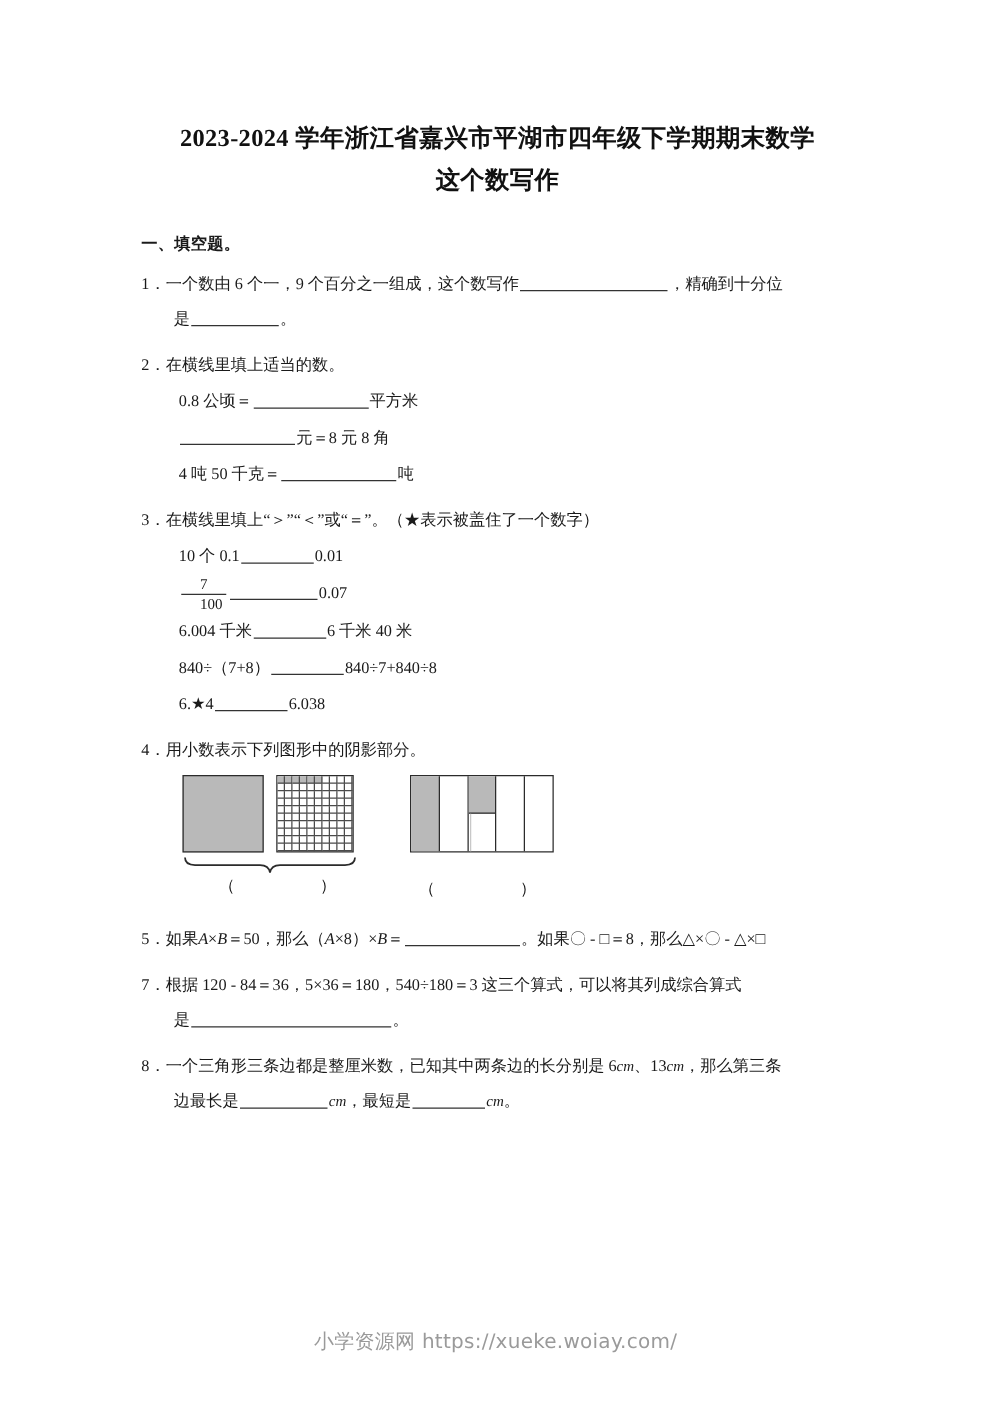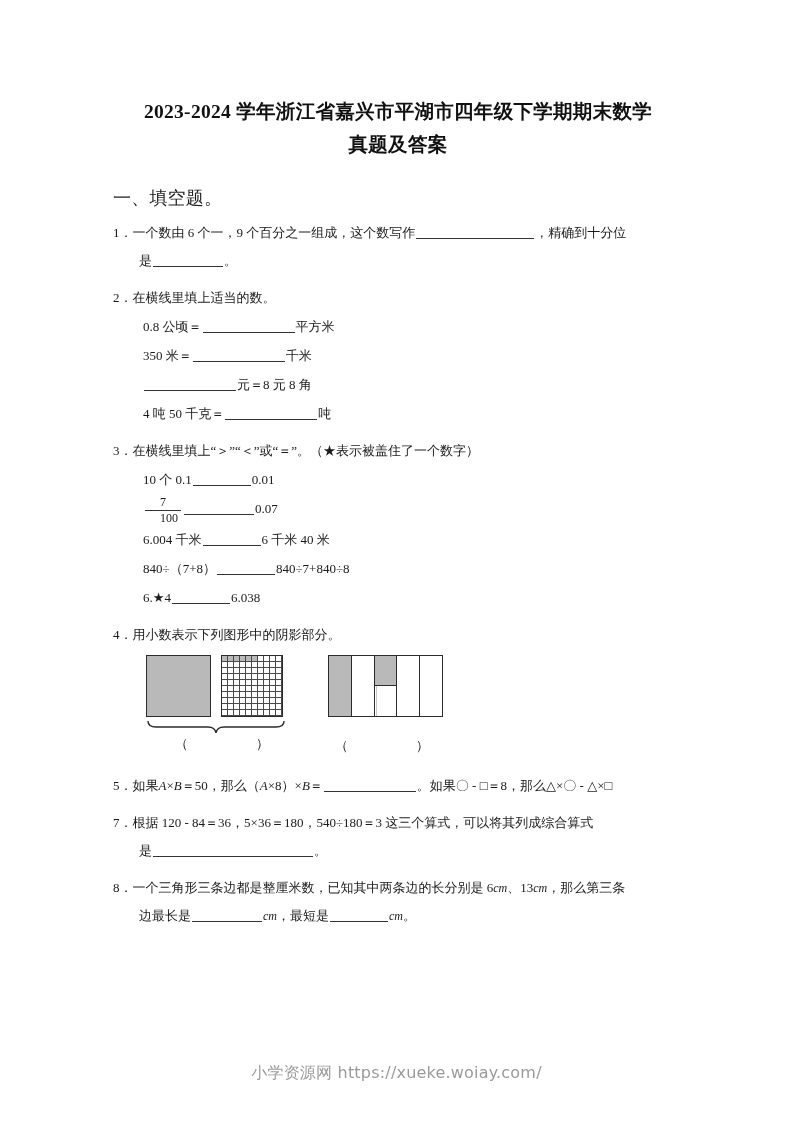--- a/index.html
+++ b/index.html
@@ -35,22 +35,22 @@
     font-weight: 700;
     line-height: 33px;
     letter-spacing: 0.3px;
     color: #111;
     margin: 0 0 0 0;
   }
   .doc-title .line2 { display: block; }
 
   
   .section-heading {
-    font-size: 18px;
-    font-weight: 400;
+    font-size: 13px;
+    font-weight: 700;
     margin-top: 25px;
     margin-bottom: 2px;
     letter-spacing: 0.2px;
   }
 
   
   .q {
     font-size: 13px;
     line-height: 28px;
     margin-top: 9px;
@@ -219,34 +219,33 @@
   }
 </style>
 </head>
 <body>
 
 <div class="page">
   <div class="content">
 
     <h1 class="doc-title">
       <span>2023-2024 学年浙江省嘉兴市平湖市四年级下学期期末数学</span>
-      <span class="line2">真题及答案</span>
+      <span class="line2">这个数写作</span>
     </h1>
 
     <div class="section-heading">一、填空题。</div>
 
     <div class="q">
       <span class="q-num">1．</span><span>一个数由 6 个一，9 个百分之一组成，这个数写作</span><span class="blank b-xl"></span><span>，精确到十分位</span>
       <span class="indent"><span>是</span><span class="blank b-md"></span><span>。</span></span>
     </div>
 
     <div class="q">
       <span class="q-num">2．</span><span>在横线里填上适当的数。</span>
       <span class="sub"><span>0.8 公顷＝</span><span class="blank b-lg"></span><span>平方米</span></span>
-      <span class="sub"><span>350 米＝</span><span class="blank b-lg"></span><span>千米</span></span>
       <span class="sub"><span></span><span class="blank b-lg"></span><span>元＝8 元 8 角</span></span>
       <span class="sub"><span>4 吨 50 千克＝</span><span class="blank b-lg"></span><span>吨</span></span>
     </div>
 
     <div class="q">
       <span class="q-num">3．</span><span>在横线里填上“＞”“＜”或“＝”。（★表示被盖住了一个数字）</span>
       <span class="sub"><span>10 个 0.1</span><span class="blank b-sm"></span><span>0.01</span></span>
       <span class="sub"><span class="frac"><span class="num">7</span><span class="den">100</span></span><span class="blank b-md"></span><span>0.07</span></span>
       <span class="sub"><span>6.004 千米</span><span class="blank b-sm"></span><span>6 千米 40 米</span></span>
       <span class="sub"><span>840÷（7+8）</span><span class="blank b-sm"></span><span>840÷7+840÷8</span></span>

